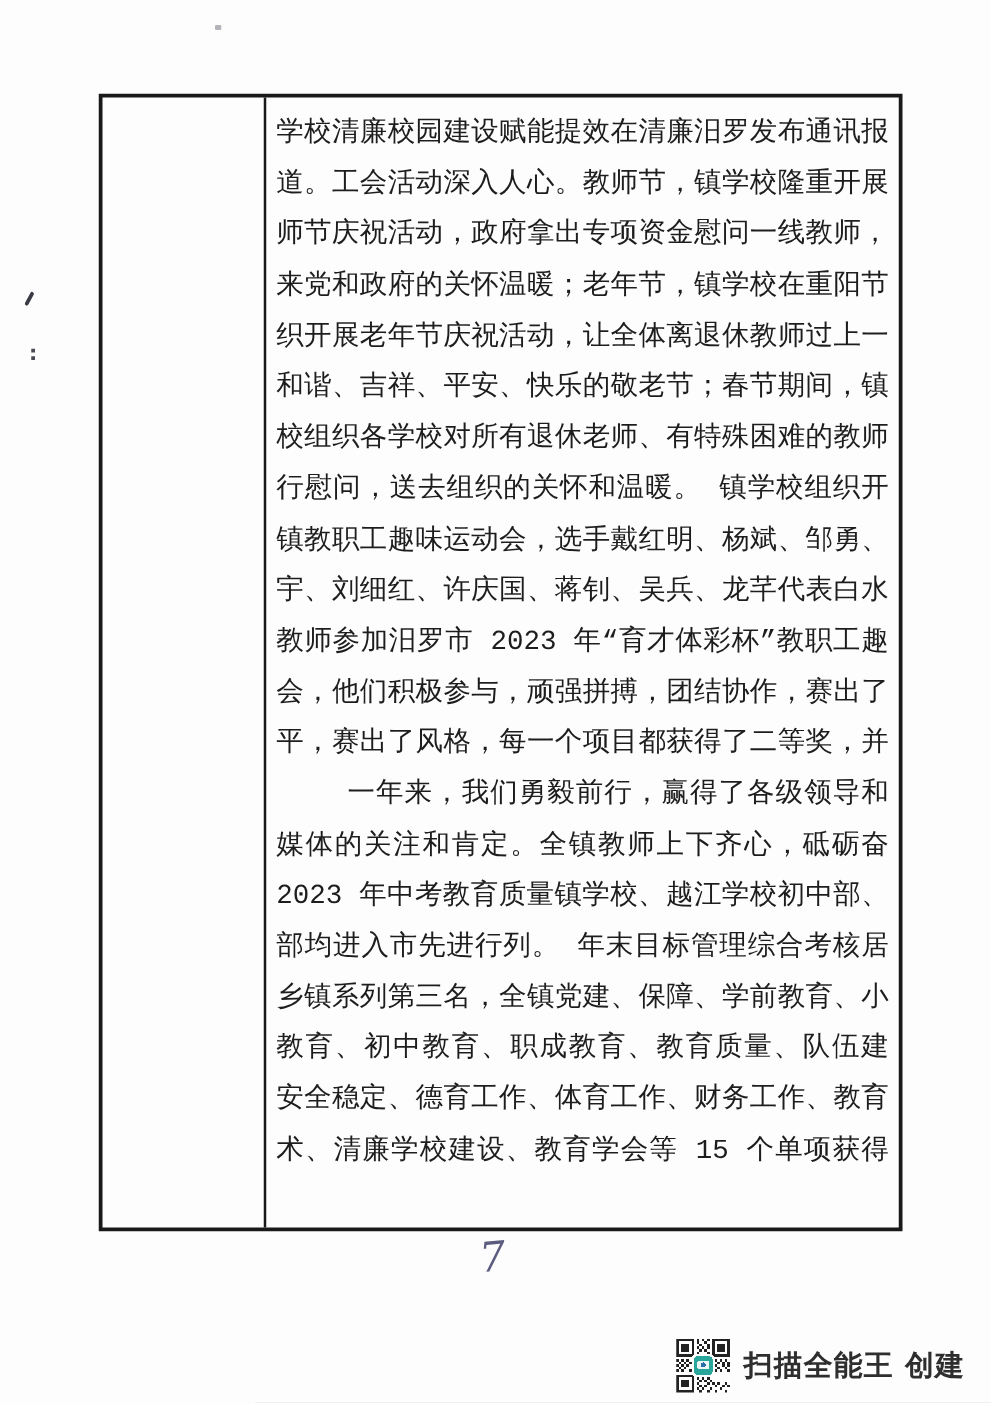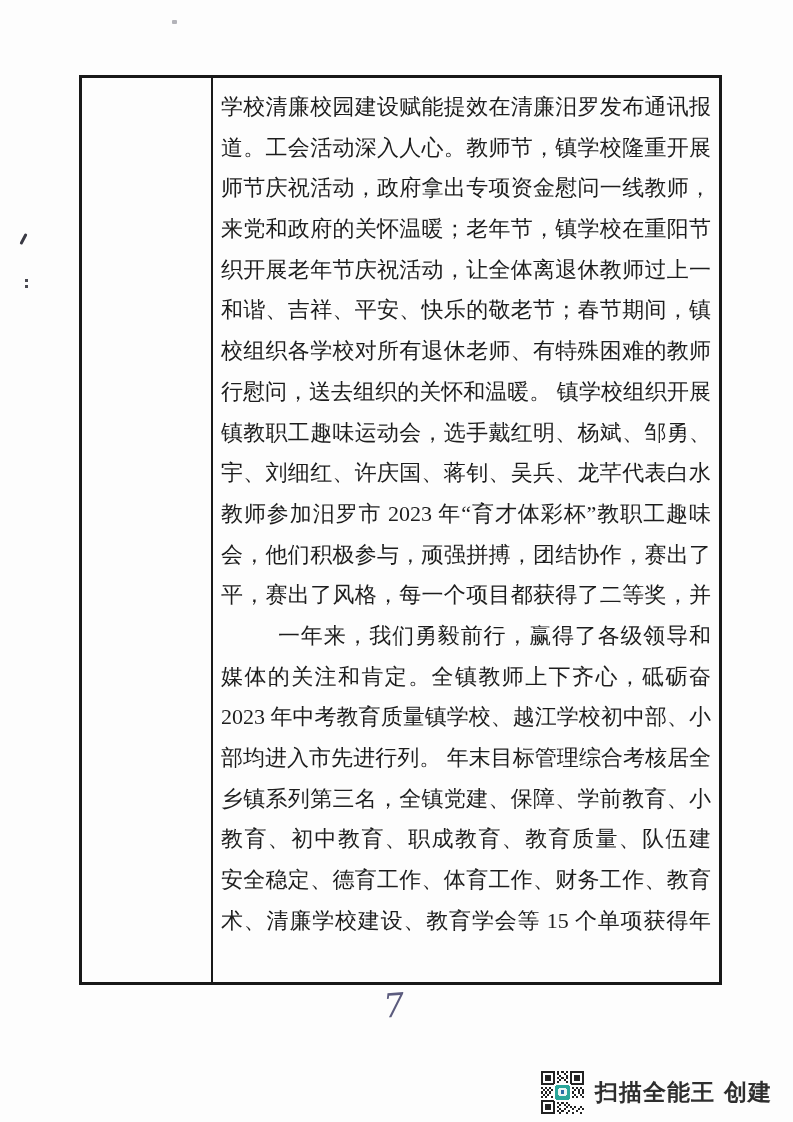--- a/index.html
+++ b/index.html
@@ -42,20 +42,21 @@
   }
   .textline {
     height: 40.7px;
     line-height: 40.7px;
     font-size: 22px;
     color: #1d1d1d;
     text-align: justify;
     text-align-last: justify;
     text-justify: inter-character;
     overflow: hidden;
+    font-family: Liberation Mono, monospace;
   }
   .textline.para-end {
     text-align-last: left;
   }
   .textline.indent {
     text-indent: 57px;
   }
 
   
   .page-number {

